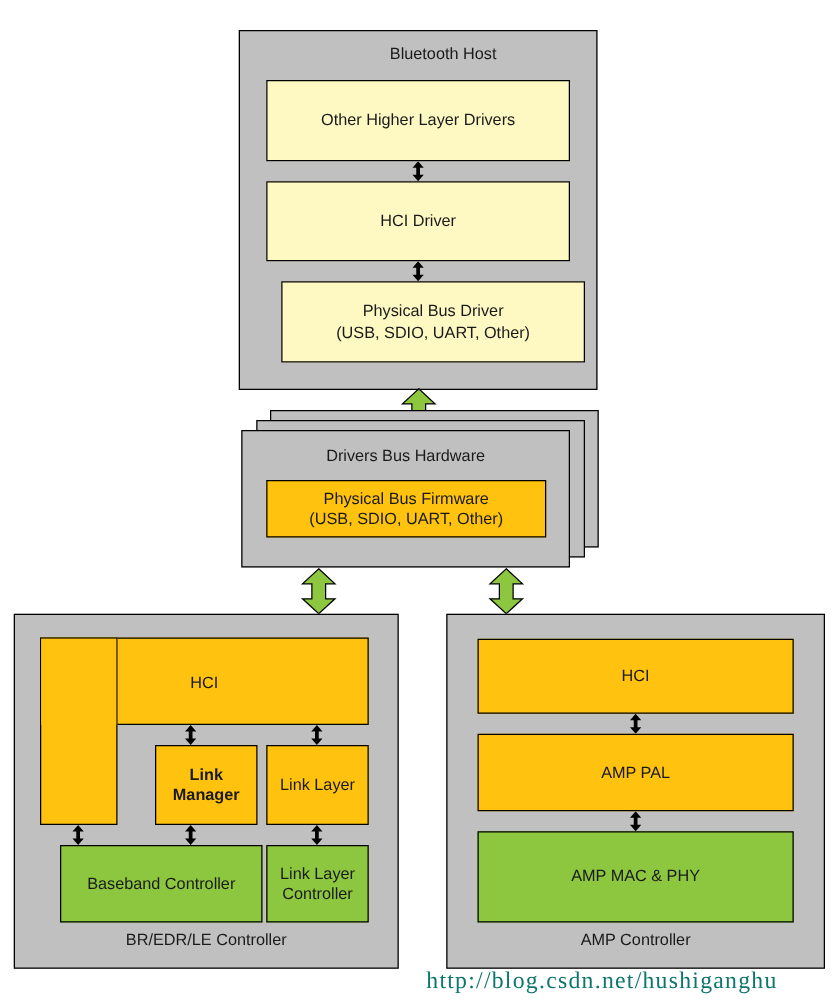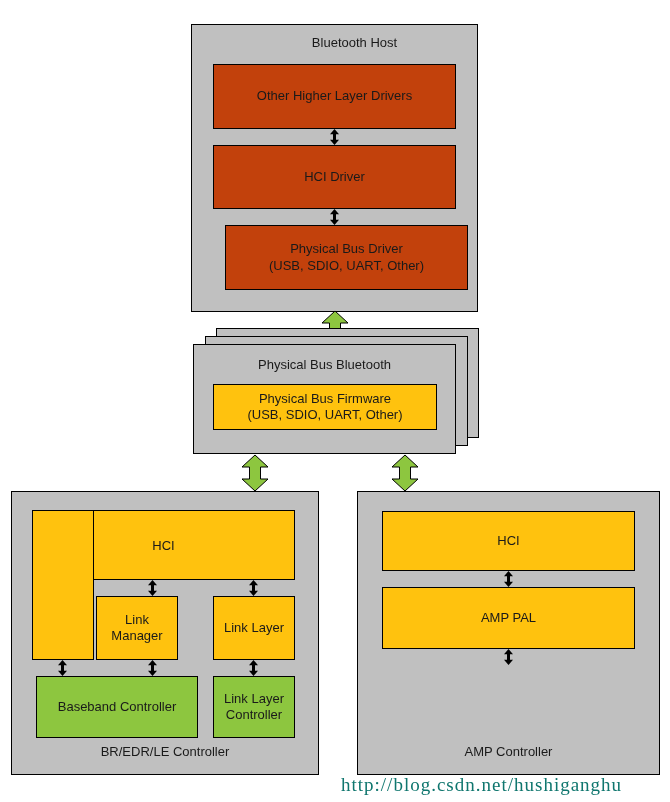--- a/index.html
+++ b/index.html
@@ -24,21 +24,21 @@
     display: flex;
     align-items: center;
     justify-content: center;
     text-align: center;
     color: #1a1a1a;
     font-size: 13px;
     line-height: 1.25;
     white-space: pre-line;
   }
   .gray   { background: #c0c0c0; }
-  .blue   { background: #c2410c; }
+  .blue   { background: #fef9c3; }
   .orange { background: #ffc20e; text-align: center; }
   .green  { background: #8dc63f; }
 
   
   .container {
     display: block;
   }
   .container-label {
     position: absolute;
     left: 0;
@@ -127,21 +127,21 @@
   <div class="arrow-lg" style="left:320px; top:310px; width:30px; height:38px;">
     <svg width="30" height="38" viewBox="0 0 30 38">
       <path d="M15 1 L28 13 L20.5 13 L20.5 25 L28 25 L15 37 L2 25 L9.5 25 L9.5 13 L2 13 Z" fill="#8dc63f" stroke="#000000" stroke-width="1" stroke-linejoin="miter"></path>
     </svg>
   </div>
 
   <div class="stack-card" style="left:216px; top:328px; width:263px; height:110px;"></div>
   <div class="stack-card" style="left:205px; top:336px; width:263px; height:110px;"></div>
 
   <div class="node gray container" style="left:193px; top:344px; width:263px; height:110px;">
-    <div class="container-label" style="top:12px;">Physical Bus Bluetooth</div>
+    <div class="container-label" style="top:12px;">Drivers Bus Hardware</div>
   </div>
 
   <div class="node orange" style="left:213px; top:384px; width:224px; height:46px;">Physical Bus Firmware
 (USB, SDIO, UART, Other)</div>
 
   <div class="arrow-lg" style="left:240px; top:454px; width:30px; height:38px;">
     <svg width="30" height="38" viewBox="0 0 30 38">
       <path d="M15 1 L28 13 L20.5 13 L20.5 25 L28 25 L15 37 L2 25 L9.5 25 L9.5 13 L2 13 Z" fill="#8dc63f" stroke="#000000" stroke-width="1" stroke-linejoin="miter"></path>
     </svg>
   </div>
@@ -167,42 +167,42 @@
     <svg width="15" height="16" viewBox="0 0 15 16">
       <path d="M7.5 0 L12 5.2 L9 5.2 L9 10.8 L12 10.8 L7.5 16 L3 10.8 L6 10.8 L6 5.2 L3 5.2 Z" fill="#000000"></path>
     </svg>
   </div>
   <div class="arrow-sm" style="left:246px; top:580px; width:15px; height:16px;">
     <svg width="15" height="16" viewBox="0 0 15 16">
       <path d="M7.5 0 L12 5.2 L9 5.2 L9 10.8 L12 10.8 L7.5 16 L3 10.8 L6 10.8 L6 5.2 L3 5.2 Z" fill="#000000"></path>
     </svg>
   </div>
 
-  <div class="node orange" style="left:96px; top:596px; width:82px; height:64px;">Link
+  <div class="node orange" style="left:124px; top:596px; width:82px; height:64px;font-weight:bold;">Link
 Manager</div>
 
   <div class="node orange" style="left:213px; top:596px; width:82px; height:64px;">Link Layer</div>
 
   <div class="arrow-sm" style="left:55px; top:660px; width:15px; height:16px;">
     <svg width="15" height="16" viewBox="0 0 15 16">
       <path d="M7.5 0 L12 5.2 L9 5.2 L9 10.8 L12 10.8 L7.5 16 L3 10.8 L6 10.8 L6 5.2 L3 5.2 Z" fill="#000000"></path>
     </svg>
   </div>
   <div class="arrow-sm" style="left:145px; top:660px; width:15px; height:16px;">
     <svg width="15" height="16" viewBox="0 0 15 16">
       <path d="M7.5 0 L12 5.2 L9 5.2 L9 10.8 L12 10.8 L7.5 16 L3 10.8 L6 10.8 L6 5.2 L3 5.2 Z" fill="#000000"></path>
     </svg>
   </div>
   <div class="arrow-sm" style="left:246px; top:660px; width:15px; height:16px;">
     <svg width="15" height="16" viewBox="0 0 15 16">
       <path d="M7.5 0 L12 5.2 L9 5.2 L9 10.8 L12 10.8 L7.5 16 L3 10.8 L6 10.8 L6 5.2 L3 5.2 Z" fill="#000000"></path>
     </svg>
   </div>
 
-  <div class="node green" style="left:36px; top:676px; width:162px; height:62px;">Baseband Controller</div>
+  <div class="node green" style="left:48px; top:676px; width:162px; height:62px;">Baseband Controller</div>
 
   <div class="node green" style="left:213px; top:676px; width:82px; height:62px;">Link Layer
 Controller</div>
 
   <div class="node gray container" style="left:357px; top:491px; width:303px; height:284px;">
     <div class="container-label" style="bottom:14px;">AMP Controller</div>
   </div>
 
   <div class="node orange" style="left:382px; top:511px; width:253px; height:60px;">HCI</div>
 
@@ -213,16 +213,17 @@
   </div>
 
   <div class="node orange" style="left:382px; top:587px; width:253px; height:62px;">AMP PAL</div>
 
   <div class="arrow-sm" style="left:501px; top:649px; width:15px; height:16px;">
     <svg width="15" height="16" viewBox="0 0 15 16">
       <path d="M7.5 0 L12 5.2 L9 5.2 L9 10.8 L12 10.8 L7.5 16 L3 10.8 L6 10.8 L6 5.2 L3 5.2 Z" fill="#000000"></path>
     </svg>
   </div>
 
+  <div class="node green" style="left:382px; top:665px; width:253px; height:73px;">AMP MAC &amp; PHY</div>
 
   <div class="watermark" style="left:341px; top:774px;">http://blog.csdn.net/hushiganghu</div>
 
 </div>
 
 </body></html>

